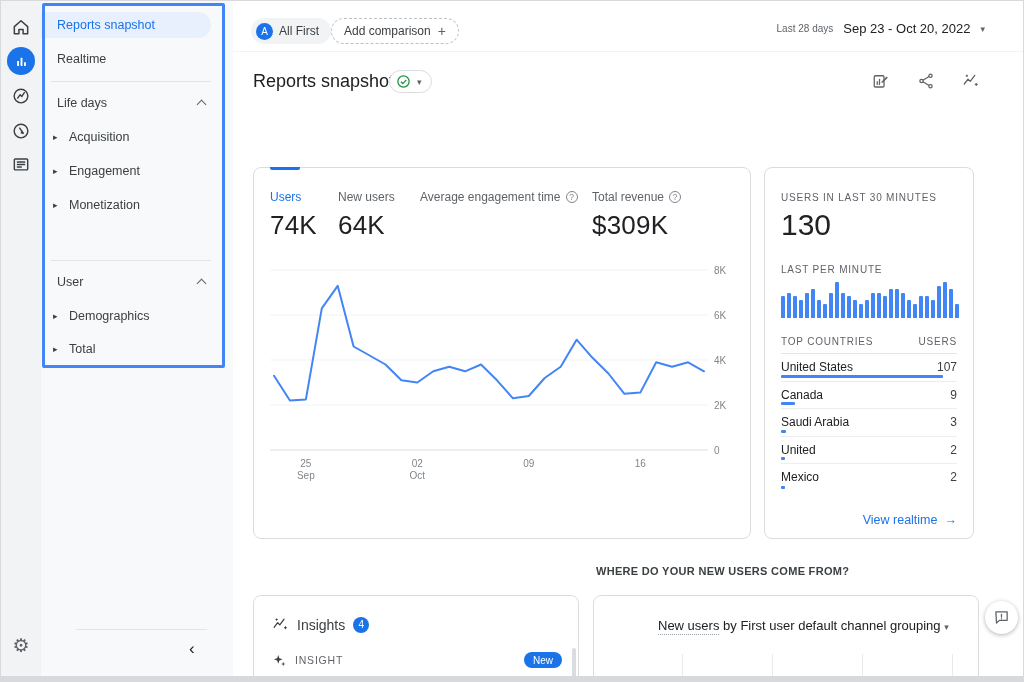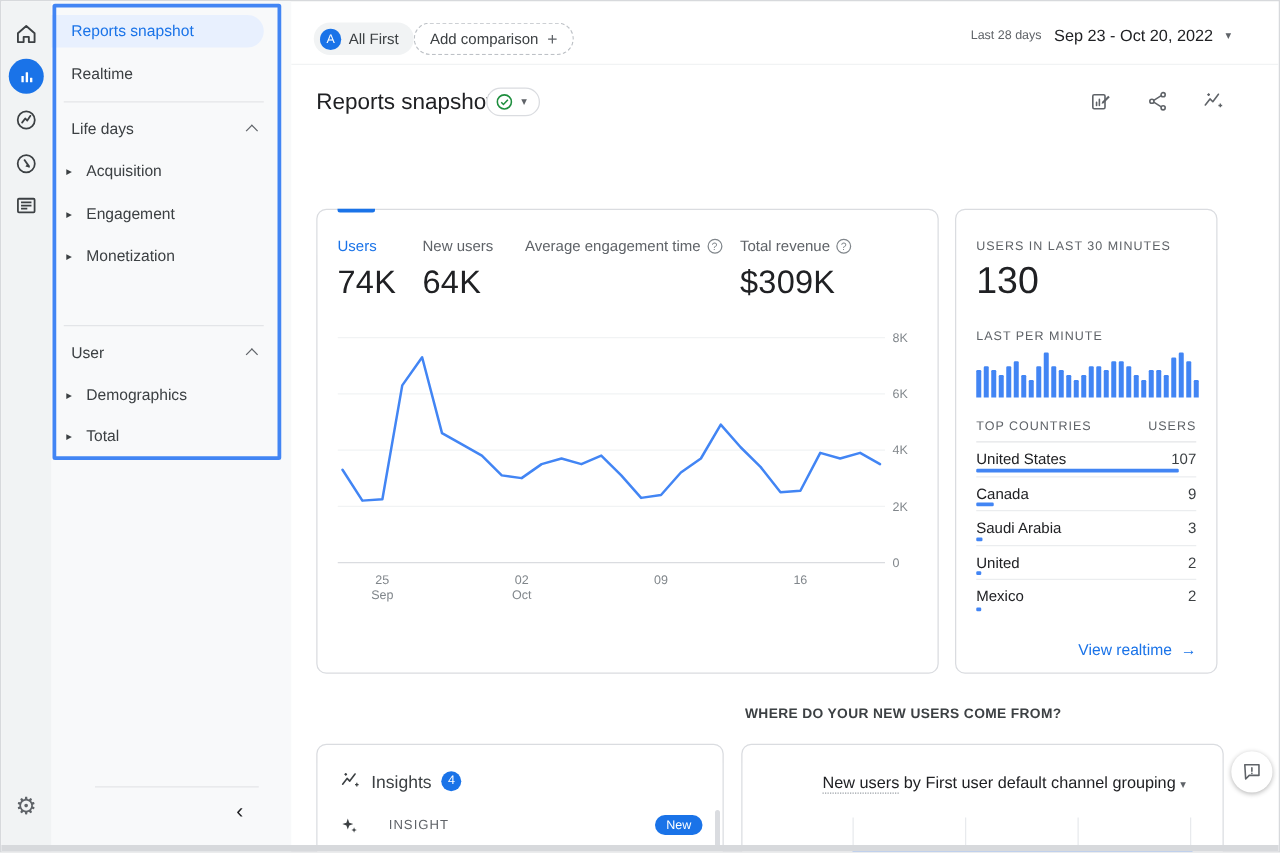--- a/index.html
+++ b/index.html
@@ -68,21 +68,21 @@
   .country-row:last-child { border-bottom:none; }
   .country-row .c-name { position:absolute; left:0; top:6px; font-size:12px; color:#202124; }
   .country-row .c-val { position:absolute; right:0; top:6px; font-size:12px; color:#3c4043; }
   .country-row .c-bar { position:absolute; left:0; bottom:3px; height:3px; background:#4285f4; border-radius:1px; }
   .view-realtime { position:absolute; right:16px; top:345px; font-size:12.5px; color:#1a73e8; cursor:pointer; display:flex; gap:7px; align-items:center; }
   
   .section-q { position:absolute; left:595px; top:564px; font-size:11px; letter-spacing:0.3px; font-weight:bold; color:#3c4043; }
   .ins-header { position:absolute; left:18px; top:20px; display:flex; align-items:center; gap:8px; }
   .ins-title { font-size:14px; color:#3c4043; }
   .ins-badge { width:16px; height:16px; border-radius:50%; background:#1a73e8; color:#fff; font-size:10px; display:flex; align-items:center; justify-content:center; }
-  .ins-row { position:absolute; left:18px; right:16px; top:56px; display:flex; align-items:center; gap:24px; }
+  .ins-row { position:absolute; left:18px; right:16px; top:56px; display:flex; align-items:center; gap:8px; }
   .ins-label { font-size:10.5px; letter-spacing:0.8px; color:#5f6368; }
   .new-pill { margin-left:auto; background:#1a73e8; color:#fff; font-size:10px; border-radius:10px; padding:2.5px 9px; }
   .ins-scrollbar { position:absolute; right:2px; top:52px; width:4px; height:30px; background:#dadce0; border-radius:2px; }
   .ch-title { position:absolute; left:32px; top:22px; font-size:13px; color:#202124; cursor:pointer; white-space:nowrap;margin-left:32px; }
   .ch-title .dotted { border-bottom:1px dotted #9aa0a6; padding-bottom:1px; }
   .ch-grid { position:absolute; top:58px; bottom:0; width:1px; background:#e8eaed; }
   .ch-bar { position:absolute; left:88px; top:80px; width:272px; height:8px; background:#4285f4; }
   .feedback-fab { position:absolute; left:984px; top:600px; width:33px; height:33px; border-radius:50%; background:#fff; box-shadow:0 1px 4px rgba(0,0,0,0.3); display:flex; align-items:center; justify-content:center; cursor:pointer; z-index:8; }
   .bottom-strip { position:absolute; left:0; right:0; bottom:0; height:5px; background:#d7d9dc; z-index:7; }
   svg { display:block; }

